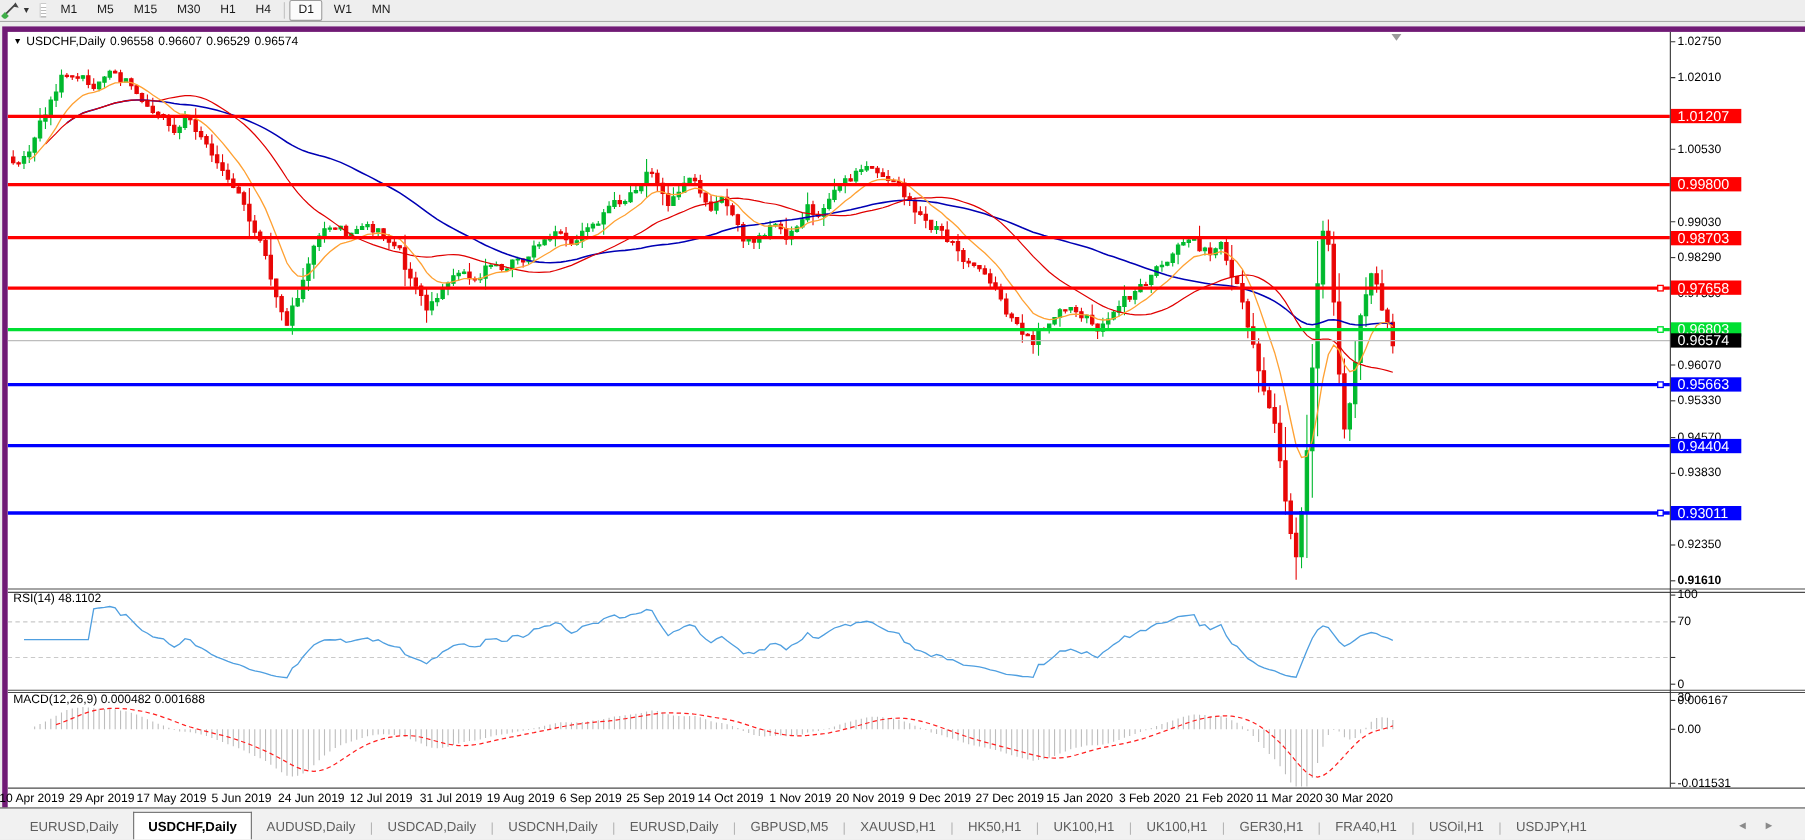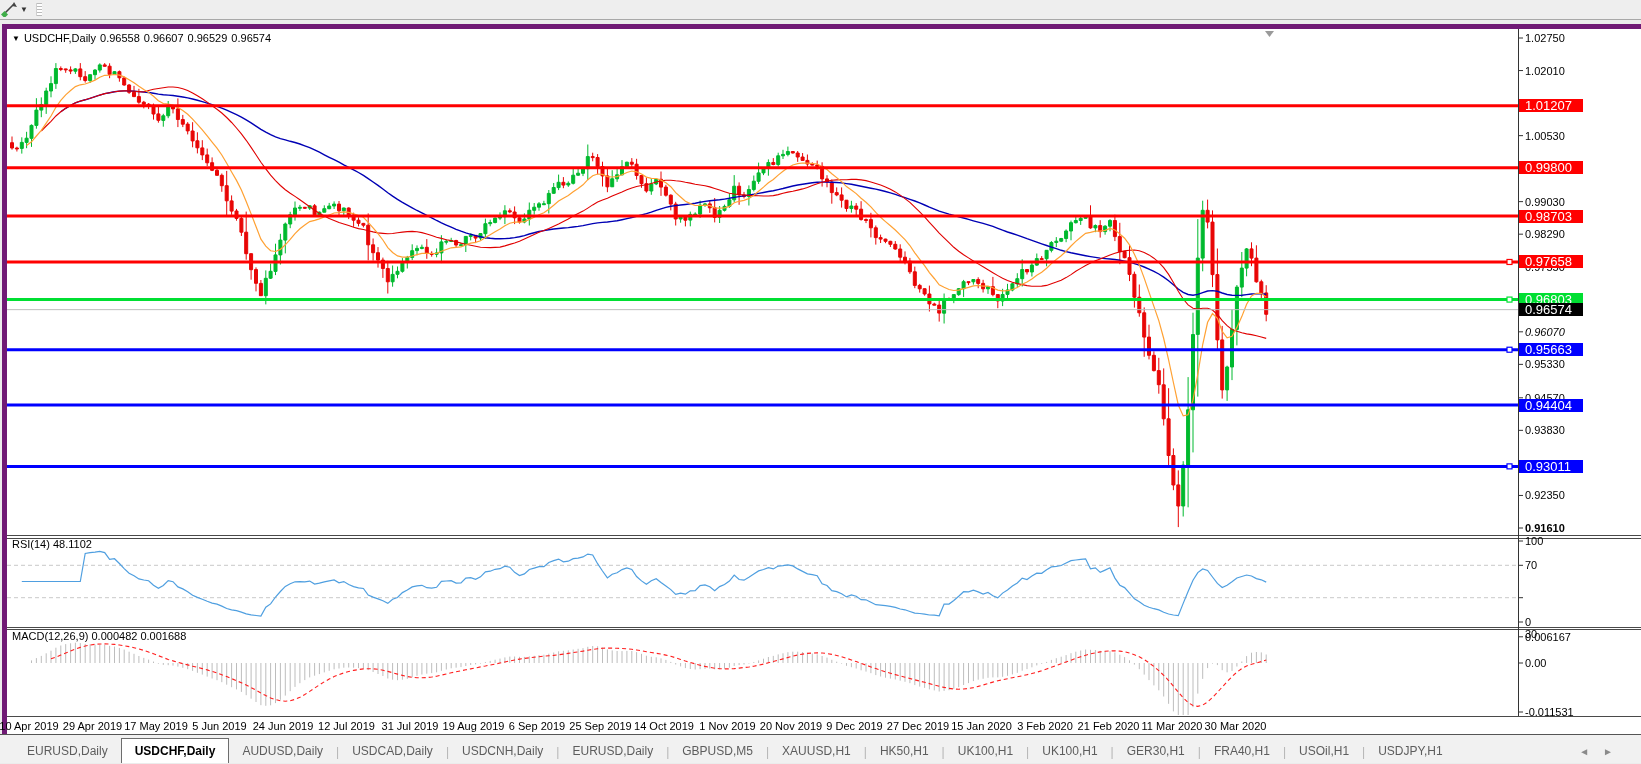--- a/index.html
+++ b/index.html
@@ -65,20 +65,32 @@
 <div class="toolbar">
   <div class="tool-icon">
     <svg width="18" height="15">
       <line x1="3" y1="12" x2="13" y2="2" stroke="#444" stroke-width="1.6"></line>
       <polygon points="13,0 16,5 11,4" fill="#444"></polygon>
       <rect x="1" y="10" width="5" height="5" transform="rotate(45 3.5 12.5)" fill="#3fae49"></rect>
     </svg>
   </div>
   <span class="tool-caret">▼</span>
   <div class="grip"></div>
+  <div id="tf-buttons" style="display:flex;align-items:center;">
+      <div class="tf-btn">M1</div>
+      <div class="tf-btn">M5</div>
+      <div class="tf-btn">M15</div>
+      <div class="tf-btn">M30</div>
+      <div class="tf-btn">H1</div>
+      <div class="tf-btn">H4</div>
+      <div class="tb-sep"></div>
+      <div class="tf-btn active">D1</div>
+      <div class="tf-btn">W1</div>
+      <div class="tf-btn">MN</div>
+    </div>
 </div>
 
 <div class="chart-window">
   <svg id="chart-svg" width="1637" height="708">
       <defs>
         <clipPath id="clipPrice">
           <rect x="0" y="0" width="1511" height="506"></rect>
         </clipPath>
         <clipPath id="clipRsi">
           <rect x="0" y="508" width="1511" height="89"></rect>
@@ -157,21 +169,21 @@
     <span>MACD(12,26,9)</span> <span>0.000482</span> <span>0.001688</span>
   </div>
 
   <div id="axis-labels">
       <div class="axis-label" style="top: 3px;">1.02750</div>
       <div class="axis-label" style="top: 35.5494px;">1.02010</div>
       <div class="axis-label" style="top: 100.648px;">1.00530</div>
       <div class="axis-label" style="top: 166.627px;">0.99030</div>
       <div class="axis-label" style="top: 199.176px;">0.98290</div>
       <div class="axis-label" style="top: 231.725px;">0.97550</div>
-      <div class="axis-label" style="top: 296.824px; font-style: italic;">0.96070</div>
+      <div class="axis-label" style="top: 296.824px;">0.96070</div>
       <div class="axis-label" style="top: 329.373px;">0.95330</div>
       <div class="axis-label" style="top: 362.803px;">0.94570</div>
       <div class="axis-label" style="top: 395.352px;">0.93830</div>
       <div class="axis-label" style="top: 460.451px;">0.92350</div>
       <div class="axis-label" style="top: 493px; font-weight: bold;">0.91610</div>
       <div class="axis-label" style="top: 506px;">100</div>
       <div class="axis-label" style="top: 530.3px;">70</div>
       <div class="axis-label" style="top: 562.7px; margin-top: 36px;">30</div>
       <div class="axis-label" style="top: 587px;">0</div>
       <div class="axis-label" style="top: 601.79px; text-align: right;">0.006167</div>

